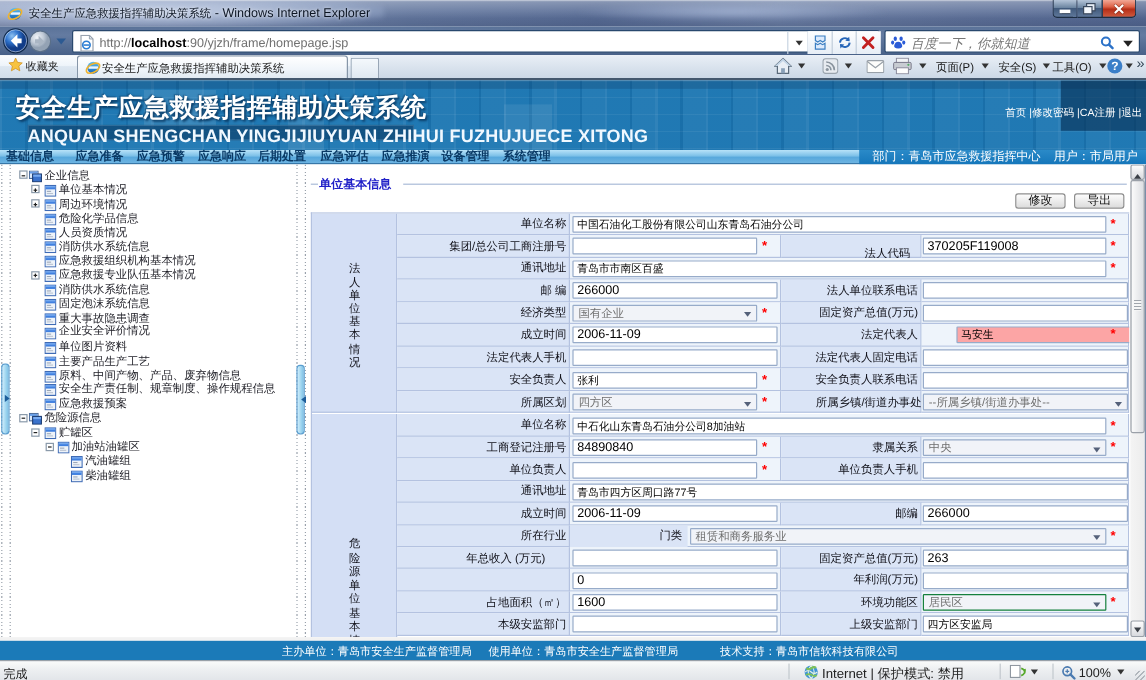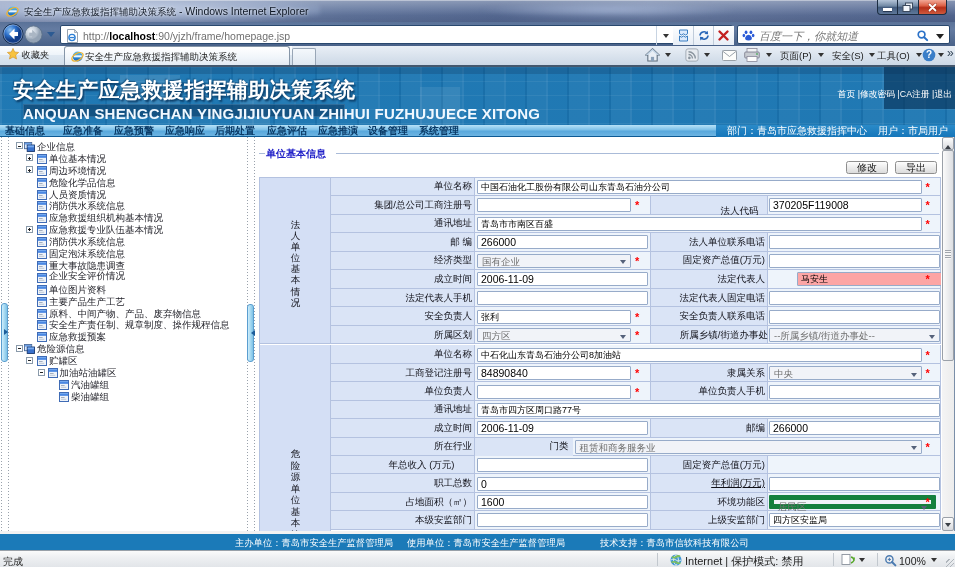--- a/index.html
+++ b/index.html
@@ -596,42 +596,44 @@
         <div class="abs" style="left:665.5px;top:302.77px;font-size:11px;font-weight:bold;color:#f00;line-height:12px;">*</div>
         <div class="abs" style="left:71.0px;top:317.99px;width:143.5px;height:18.42px;background:#dae4f6;border-right:1px solid #b4c2e0;border-bottom:1px solid #b4c2e0;"></div>
         <div class="abs" style="left:71.0px;top:317.99px;width:143.5px;height:18.42px;font-size:9.5px;color:#101018;text-align:right;padding-right:20px;display:flex;align-items:center;justify-content:flex-end;white-space:nowrap;">年总收入 (万元)</div>
         <div class="abs" style="left:214.5px;top:317.99px;width:176.0px;height:18.42px;background:#eef4fb;border-right:1px solid #b4c2e0;border-bottom:1px solid #b4c2e0;"></div>
         <div class="abs" style="left:217.0px;top:320.19px;width:171.0px;height:14px;background:#fff;border:1px solid #97abc9;border-radius:1px;">
           <div style="padding-left:3px;font-size:10.5px;line-height:13px;color:#000;white-space:nowrap;overflow:hidden;"></div>
         </div>
         <div class="abs" style="left:390.5px;top:317.99px;width:117.0px;height:18.42px;background:#dae4f6;border-right:1px solid #b4c2e0;border-bottom:1px solid #b4c2e0;"></div>
         <div class="abs" style="left:390.5px;top:317.99px;width:117.0px;height:18.42px;font-size:9.5px;color:#101018;text-align:right;padding-right:2.5px;display:flex;align-items:center;justify-content:flex-end;white-space:nowrap;">固定资产总值(万元)</div>
         <div class="abs" style="left:507.5px;top:317.99px;width:173.0px;height:18.42px;background:#eef4fb;border-right:1px solid #b4c2e0;border-bottom:1px solid #b4c2e0;"></div>
+        <div class="abs" style="left:509.0px;top:320.19px;width:170.5px;height:14px;background:#fff;border:1px solid #97abc9;border-radius:1px;">
+          <div style="padding-left:3px;font-size:10.5px;line-height:13px;color:#000;white-space:nowrap;overflow:hidden;">263</div>
+        </div>
         <div class="abs" style="left:71.0px;top:336.41px;width:143.5px;height:18.42px;background:#dae4f6;border-right:1px solid #b4c2e0;border-bottom:1px solid #b4c2e0;"></div>
-        <div class="abs" style="left:71.0px;top:336.41px;width:143.5px;height:18.42px;font-size:9.5px;color:#101018;text-align:right;padding-right:2.5px;display:flex;align-items:center;justify-content:flex-end;white-space:nowrap;">职工总数</div>
         <div class="abs" style="left:214.5px;top:336.41px;width:176.0px;height:18.42px;background:#eef4fb;border-right:1px solid #b4c2e0;border-bottom:1px solid #b4c2e0;"></div>
         <div class="abs" style="left:217.0px;top:338.61px;width:171.0px;height:14px;background:#fff;border:1px solid #97abc9;border-radius:1px;">
           <div style="padding-left:3px;font-size:10.5px;line-height:13px;color:#000;white-space:nowrap;overflow:hidden;">0</div>
         </div>
         <div class="abs" style="left:390.5px;top:336.41px;width:117.0px;height:18.42px;background:#dae4f6;border-right:1px solid #b4c2e0;border-bottom:1px solid #b4c2e0;"></div>
-        <div class="abs" style="left:390.5px;top:336.41px;width:117.0px;height:18.42px;font-size:9.5px;color:#101018;text-align:right;padding-right:2.5px;display:flex;align-items:center;justify-content:flex-end;white-space:nowrap;text-decoration:underline;">年利润(万元)</div>
+        <div class="abs" style="left:390.5px;top:336.41px;width:117.0px;height:18.42px;font-size:9.5px;color:#101018;text-align:right;padding-right:2.5px;display:flex;align-items:center;justify-content:flex-end;white-space:nowrap;">年利润(万元)</div>
         <div class="abs" style="left:507.5px;top:336.41px;width:173.0px;height:18.42px;background:#eef4fb;border-right:1px solid #b4c2e0;border-bottom:1px solid #b4c2e0;"></div>
         <div class="abs" style="left:509.0px;top:338.61px;width:170.5px;height:14px;background:#fff;border:1px solid #97abc9;border-radius:1px;">
           <div style="padding-left:3px;font-size:10.5px;line-height:13px;color:#000;white-space:nowrap;overflow:hidden;"></div>
         </div>
         <div class="abs" style="left:71.0px;top:354.83px;width:143.5px;height:18.42px;background:#dae4f6;border-right:1px solid #b4c2e0;border-bottom:1px solid #b4c2e0;"></div>
         <div class="abs" style="left:71.0px;top:354.83px;width:143.5px;height:18.42px;font-size:9.5px;color:#101018;text-align:right;padding-right:2.5px;display:flex;align-items:center;justify-content:flex-end;white-space:nowrap;">占地面积（㎡）</div>
         <div class="abs" style="left:214.5px;top:354.83px;width:176.0px;height:18.42px;background:#eef4fb;border-right:1px solid #b4c2e0;border-bottom:1px solid #b4c2e0;"></div>
         <div class="abs" style="left:217.0px;top:357.03px;width:171.0px;height:14px;background:#fff;border:1px solid #97abc9;border-radius:1px;">
           <div style="padding-left:3px;font-size:10.5px;line-height:13px;color:#000;white-space:nowrap;overflow:hidden;">1600</div>
         </div>
         <div class="abs" style="left:390.5px;top:354.83px;width:117.0px;height:18.42px;background:#dae4f6;border-right:1px solid #b4c2e0;border-bottom:1px solid #b4c2e0;"></div>
         <div class="abs" style="left:390.5px;top:354.83px;width:117.0px;height:18.42px;font-size:9.5px;color:#101018;text-align:right;padding-right:2.5px;display:flex;align-items:center;justify-content:flex-end;white-space:nowrap;">环境功能区</div>
         <div class="abs" style="left:507.5px;top:354.83px;width:173.0px;height:18.42px;background:#eef4fb;border-right:1px solid #b4c2e0;border-bottom:1px solid #b4c2e0;"></div>
-        <div class="abs" style="left:509.0px;top:357.03px;width:167px;height:14px;background:#f1f3f8;border:5px solid #15803d;border-radius:1px;">
+        <div class="abs" style="left:509.0px;top:357.03px;width:153.0px;height:14px;background:#f1f3f8;border:1px solid #15803d;border-radius:1px;">
           <div style="padding-left:4px;font-size:9.5px;line-height:13px;color:#6e6e6e;white-space:nowrap;overflow:hidden;">居民区</div>
           <div class="abs" style="right:4px;top:5.5px;width:0;height:0;border:3.5px solid transparent;border-top:4.5px solid #55617a;"></div>
         </div>
         <div class="abs" style="left:665.5px;top:358.03px;font-size:11px;font-weight:bold;color:#f00;line-height:12px;">*</div>
         <div class="abs" style="left:71.0px;top:373.25px;width:143.5px;height:18.42px;background:#dae4f6;border-right:1px solid #b4c2e0;border-bottom:1px solid #b4c2e0;"></div>
         <div class="abs" style="left:71.0px;top:373.25px;width:143.5px;height:18.42px;font-size:9.5px;color:#101018;text-align:right;padding-right:2.5px;display:flex;align-items:center;justify-content:flex-end;white-space:nowrap;">本级安监部门</div>
         <div class="abs" style="left:214.5px;top:373.25px;width:176.0px;height:18.42px;background:#eef4fb;border-right:1px solid #b4c2e0;border-bottom:1px solid #b4c2e0;"></div>
         <div class="abs" style="left:217.0px;top:375.45px;width:171.0px;height:14px;background:#fff;border:1px solid #97abc9;border-radius:1px;">
           <div style="padding-left:3px;font-size:10.5px;line-height:13px;color:#000;white-space:nowrap;overflow:hidden;"></div>
         </div>

